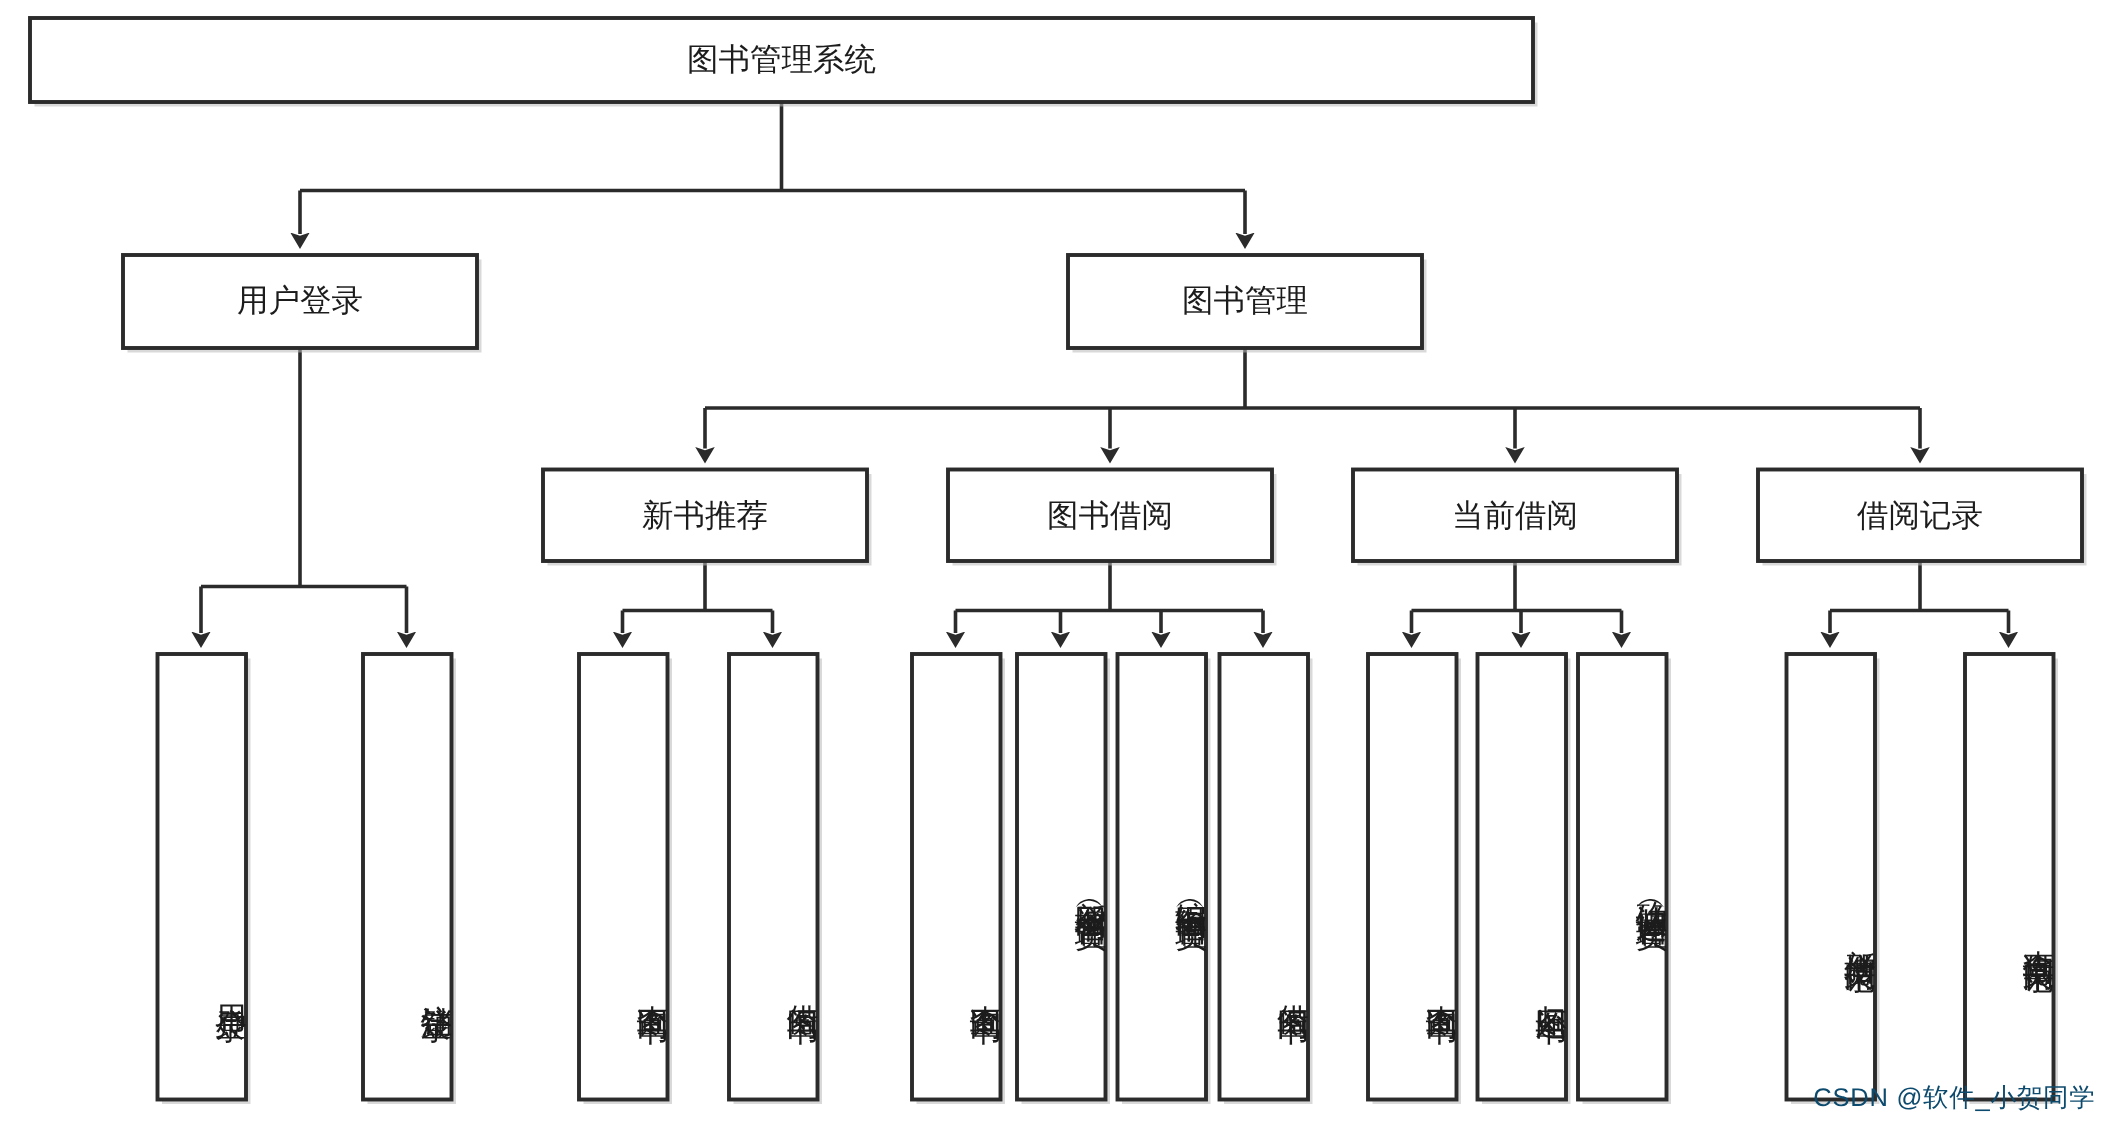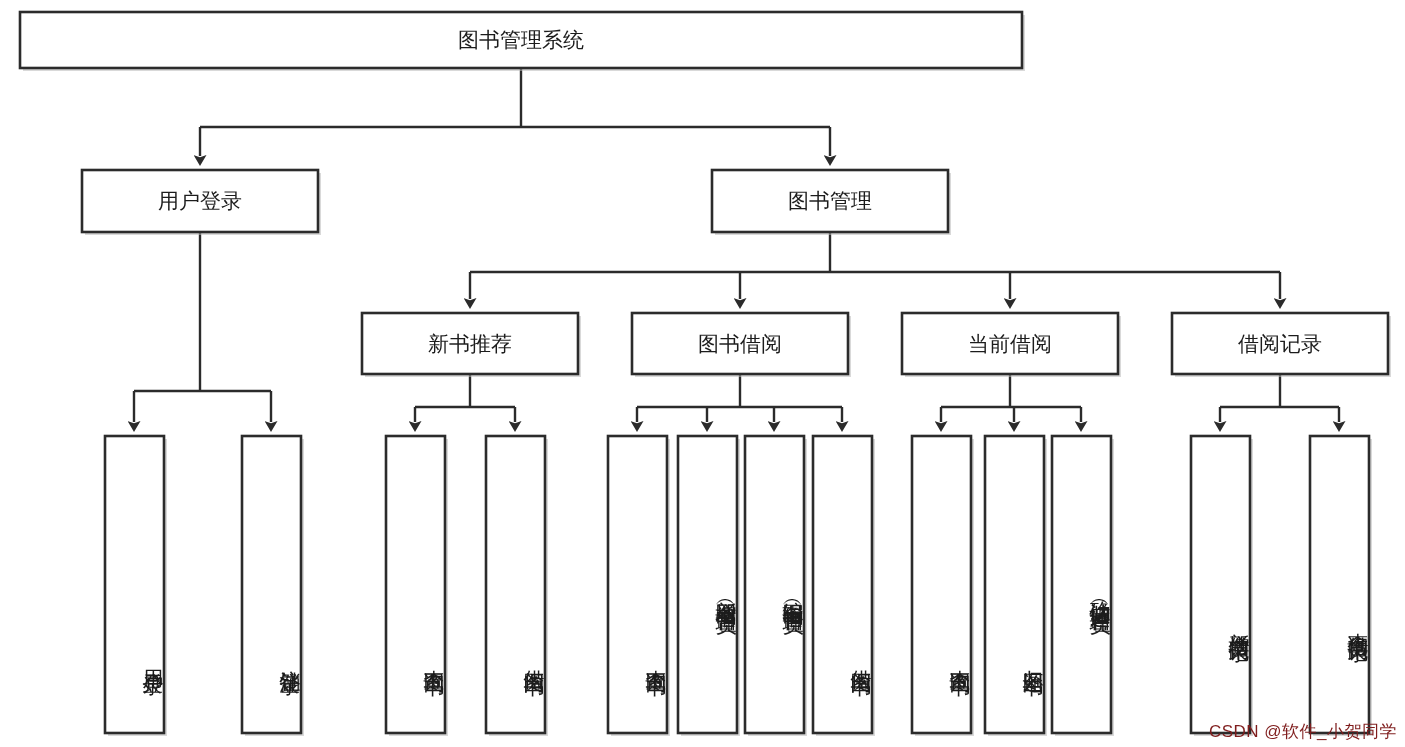--- a/index.html
+++ b/index.html
@@ -66,21 +66,21 @@
     justify-content: center;
     white-space: nowrap;
     pointer-events: none;
   }
   .watermark {
     position: absolute;
     right: 8px;
     bottom: 4px;
     font-family: "Liberation Sans", "DejaVu Sans", sans-serif;
     font-size: 17px;
-    color: #7f1d1d;
+    color: #0c4a6e;
     letter-spacing: 0.5px;
     white-space: nowrap;
   }
 </style>
 </head>
 <body>
 
 <div id="diagram-root">
 
   <svg id="flow" viewBox="0 0 1405 747">

